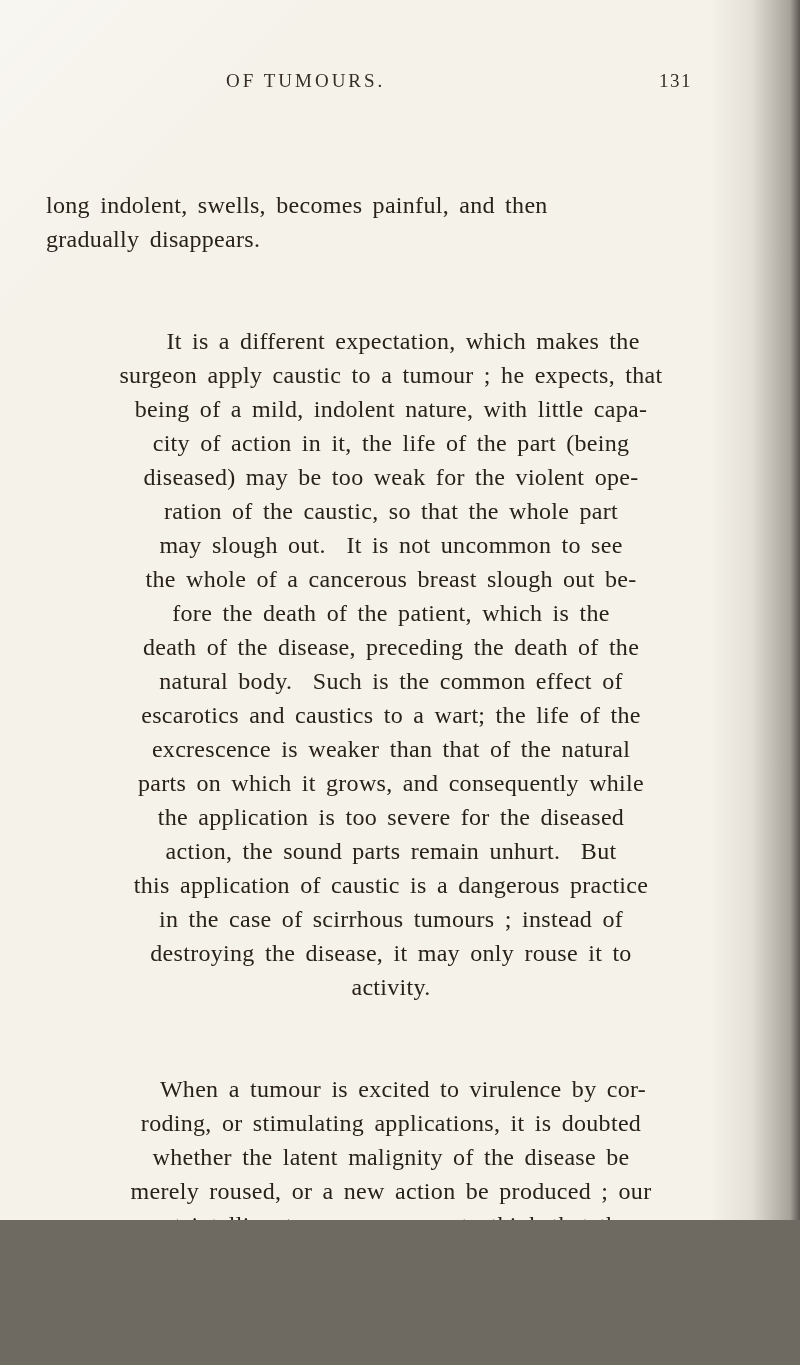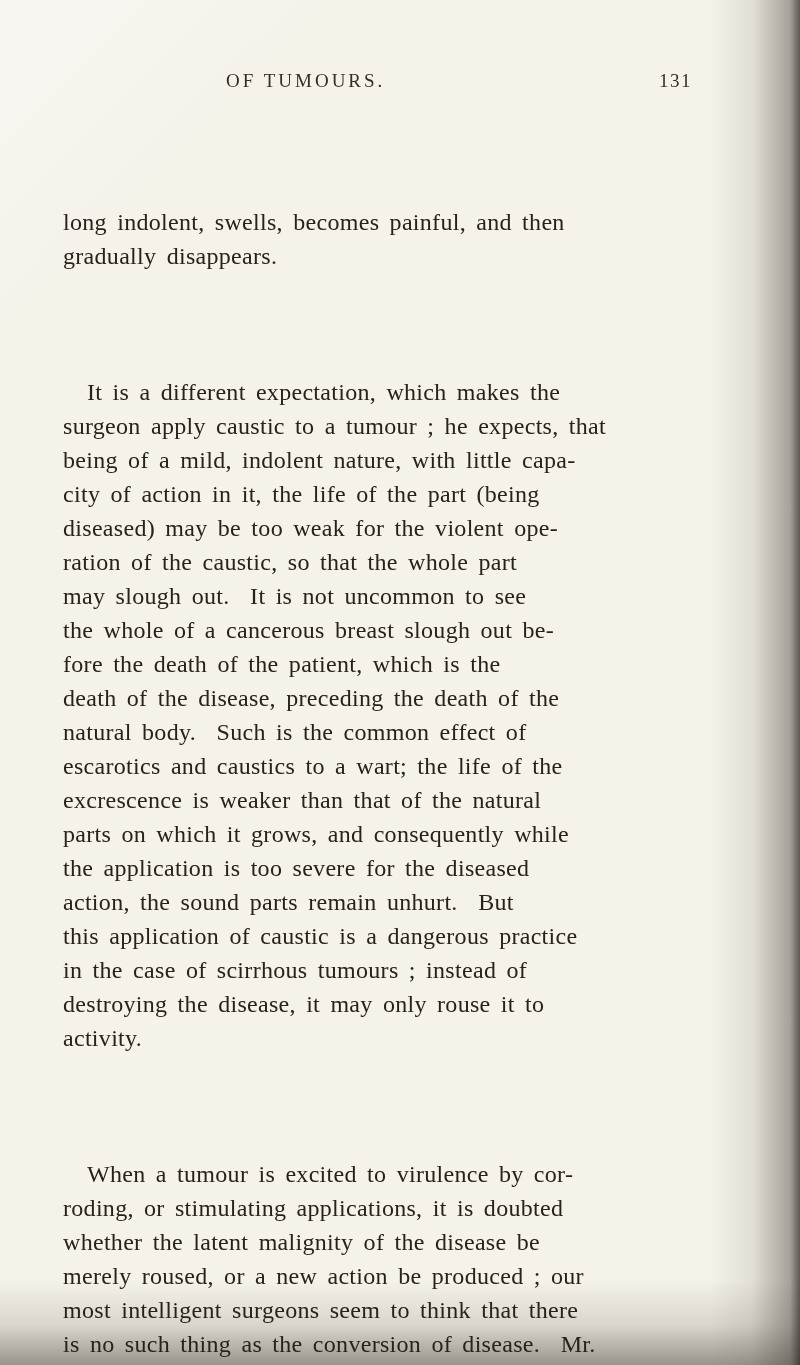--- a/index.html
+++ b/index.html
@@ -3,21 +3,21 @@
 <meta charset="utf-8">
 <style>
   html, body {
     margin: 0;
     padding: 0;
     background: #6e6a62;
   }
   .page {
     position: relative;
     width: 800px;
-    height: 1365px;
+    height: 1220px;
     overflow: hidden;
     font-family: "Liberation Serif", "DejaVu Serif", serif;
     background:
       linear-gradient(to right, rgba(0,0,0,0) 710px, rgba(92,86,76,0.12) 752px, rgba(70,64,55,0.45) 790px, rgba(40,36,30,0.75) 800px),
       linear-gradient(to bottom, rgba(0,0,0,0) 1280px, rgba(92,86,76,0.18) 1325px, rgba(62,56,48,0.5) 1365px),
       linear-gradient(135deg, rgba(255,255,255,0.35) 0%, rgba(255,255,255,0) 240px),
       #f5f2ea;
   }
   .content {
     position: absolute;
@@ -46,25 +46,26 @@
   .body {
     margin-top: 18px;
     font-size: 24px;
     line-height: 34px;
     color: #292219;
     white-space: pre;
     word-spacing: 4px;
     letter-spacing: 0.3px;
   }
   .para {
-    margin: 17px;
+    margin: 0;
     padding: 0;
   }
   .para.indent {
     text-indent: 24px;
+    text-align: center;
   }
 </style>
 </head>
 <body>
 
 <div class="page">
   <div class="content">
 
     <div class="header">
       <span class="running-title">OF TUMOURS.</span>

